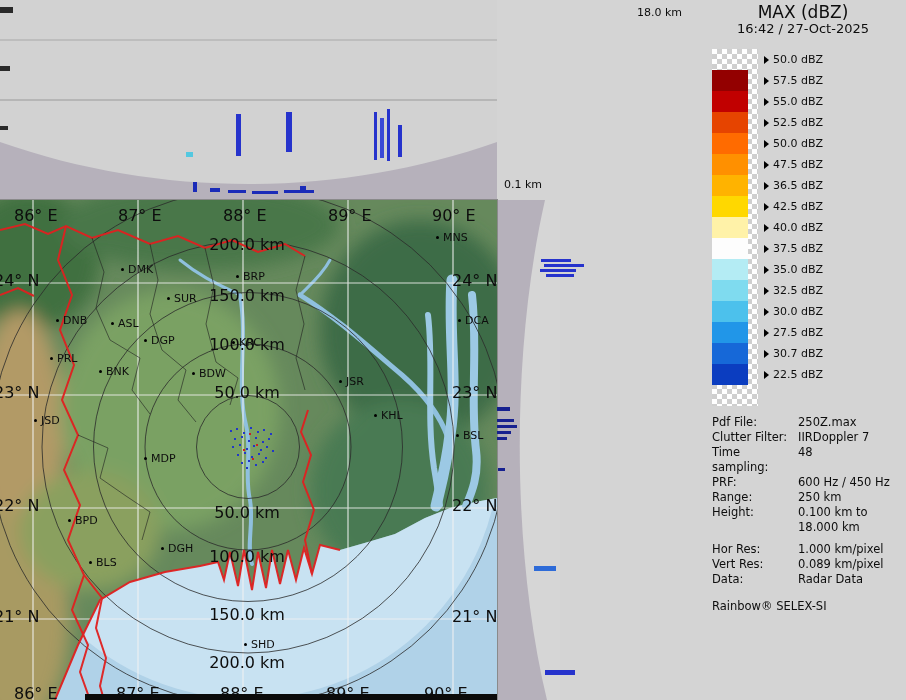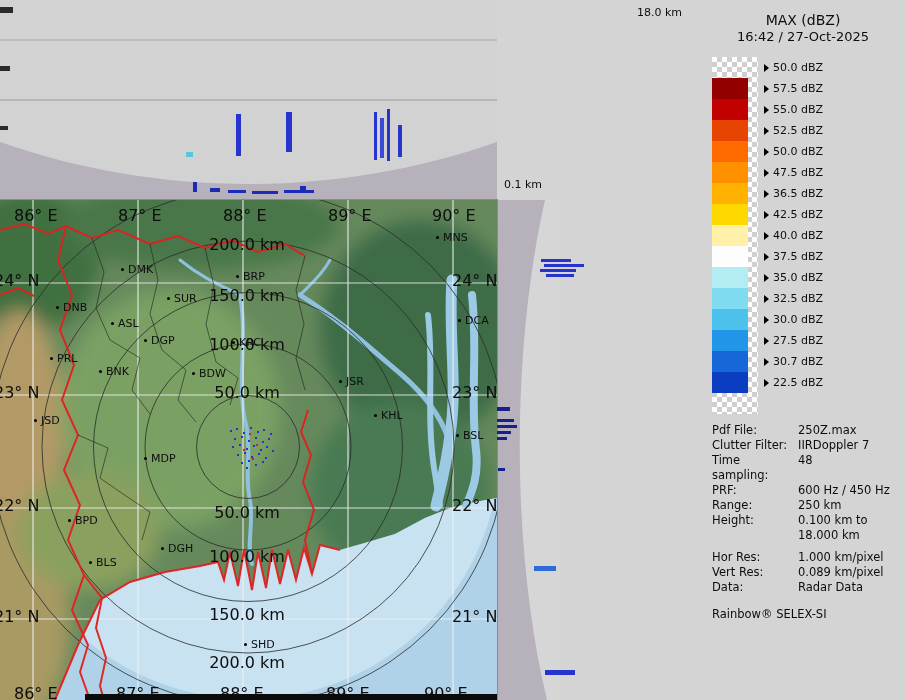--- a/index.html
+++ b/index.html
@@ -20,21 +20,21 @@
   
   .mlab{position:absolute;font-size:16px;white-space:nowrap;color:#0d0d0d;}
   .mlab.ring{transform:translateX(-50%);}
   .city{position:absolute;display:flex;align-items:center;gap:4px;font-size:11px;white-space:nowrap;}
   .city .dot{width:3px;height:3px;background:#000;border-radius:50%;flex:none;}
   .speck{position:absolute;width:2px;height:2px;}
   .echo{position:absolute;}
 
   
   .legend{position:absolute;left:700px;top:0;width:206px;}
-  .legend-title{text-align:center;font-size:14px;margin-top:12px;line-height:16px;}
+  .legend-title{text-align:center;font-size:17px;margin-top:4px;line-height:16px;}
   .legend-sub{text-align:center;font-size:13px;line-height:17px;}
   #scale-wrap{position:relative;margin:12px 0 0 12px;width:170px;}
   #checker-back{position:absolute;left:0;top:0;width:46px;height:357px;}
   .checker,#checker-back{
     background-color:#ffffff;
     background-image:
       linear-gradient(45deg,#cfcfcf 25%,transparent 25%,transparent 75%,#cfcfcf 75%),
       linear-gradient(45deg,#cfcfcf 25%,transparent 25%,transparent 75%,#cfcfcf 75%);
     background-size:10px 10px;background-position:0 0,5px 5px;}
   .scale-row{display:flex;align-items:center;height:21px;position:relative;}
@@ -191,21 +191,21 @@
           <span>DMK</span>
         </div>
         <div class="city" style="left: 236px; top: 70px;">
           <span class="dot"></span>
           <span>BRP</span>
         </div>
         <div class="city" style="left: 167px; top: 92px;">
           <span class="dot"></span>
           <span>SUR</span>
         </div>
-        <div class="city" style="left: 56px; top: 101px;">
+        <div class="city" style="left: 56px; top: 114px;">
           <span class="dot"></span>
           <span>DNB</span>
         </div>
         <div class="city" style="left: 111px; top: 117px;">
           <span class="dot"></span>
           <span>ASL</span>
         </div>
         <div class="city" style="left: 144px; top: 134px;">
           <span class="dot"></span>
           <span>DGP</span>

